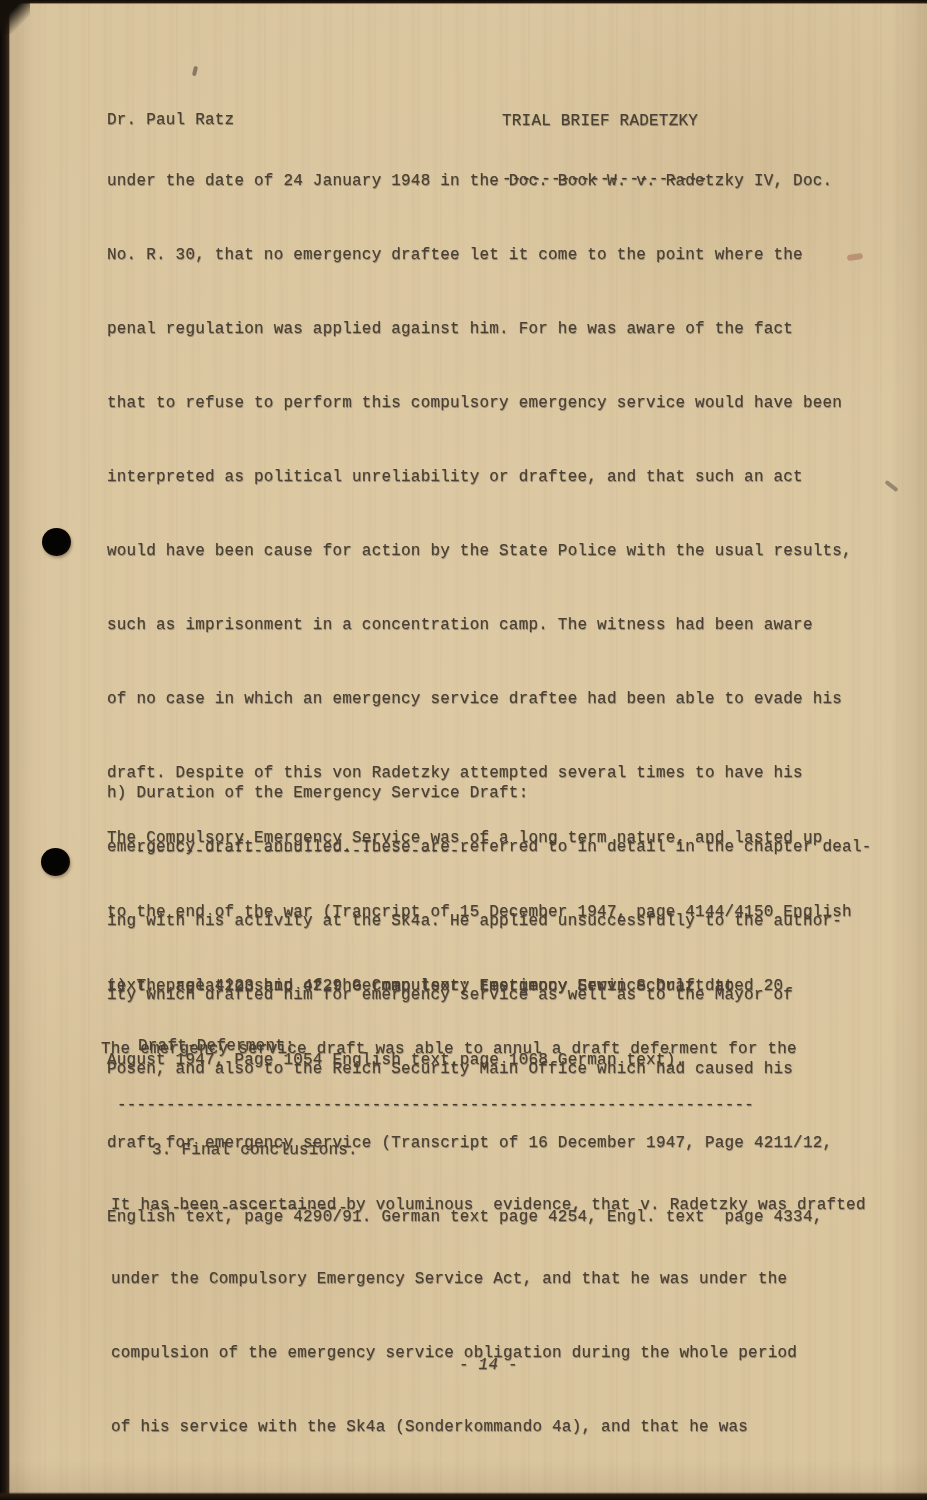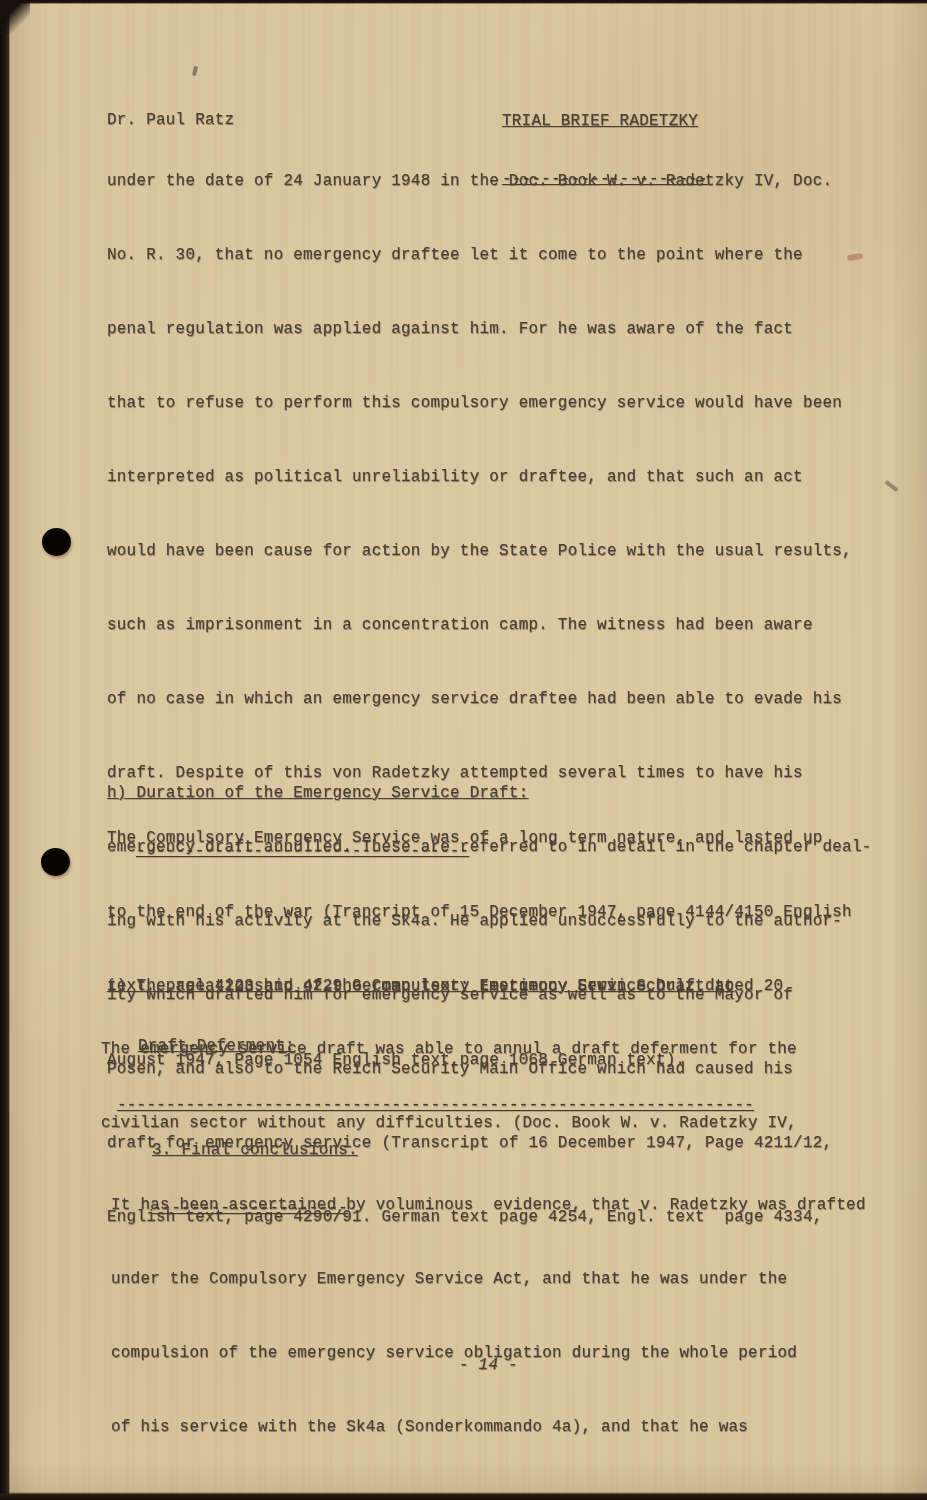--- a/index.html
+++ b/index.html
@@ -21,21 +21,21 @@
       linear-gradient(0deg, rgba(74,50,28,0.12) 0px, rgba(0,0,0,0) 40px),
       #d9c59e;
   }
   .txt{
     position:absolute;
     white-space:pre;
     letter-spacing:0.2px;
     text-shadow:0.5px 0.5px 0.7px rgba(74,64,52,0.55), -0.3px 0 0.5px rgba(74,64,52,0.25);
   }
   .ln{height:38px;line-height:38px;}
-  .hblock .ln{height:22px;line-height:22px;text-decoration:underline;}
+  .hblock .ln{height:22px;line-height:22px;}
   .dashes{letter-spacing:0.2px;color:#433a2f;}
   .edge{position:absolute;}
   .edge-left{left:0;top:0;bottom:0;width:10px;
     background:linear-gradient(90deg,#0d0906 0%,#221811 55%,#3a2a1d 85%,rgba(58,42,29,0) 100%);}
   .edge-top{left:0;top:0;right:0;height:4px;
     background:linear-gradient(180deg,#120c07 0%,#2a1d12 70%,rgba(42,29,18,0) 100%);}
   .edge-bottom{left:0;bottom:0;right:0;height:8px;
     background:linear-gradient(0deg,#120c07 0%,#2a1d12 70%,rgba(42,29,18,0) 100%);}
   .corner-tl{left:0;top:0;width:30px;height:34px;
     background:linear-gradient(135deg,#15100a 35%,rgba(21,16,10,0) 72%);}
@@ -107,21 +107,20 @@
   </div>
 
   <div class="txt hblock" style="left:107px;top:938px;">
     <div class="ln" style="height:24px;line-height:24px;">i) The relationship of the Compulsory Emergency Service Draft to</div>
     <div class="ln" style="height:24px;line-height:24px;padding-left:31px;">Draft-Deferment:</div>
     <div class="ln dashes" style="padding-left:10px;">-----------------------------------------------------------------</div>
   </div>
 
   <div class="txt" style="left:101px;top:994px;">
     <div class="ln">The emergency service draft was able to annul a draft deferment for the</div>
-    <div class="ln">civilian sector without any difficulties. (Doc. Book W. v. Radetzky IV,</div>
   </div>
 
   <div class="txt hblock" style="left:152px;top:1103px;">
     <div class="ln">3. Final conclusions.</div>
     <div class="ln dashes">--------------------</div>
   </div>
 
   <div class="txt" style="left:111px;top:1150px;">
     <div class="ln">It has been ascertained by voluminous  evidence, that v. Radetzky was drafted</div>
     <div class="ln">under the Compulsory Emergency Service Act, and that he was under the</div>

